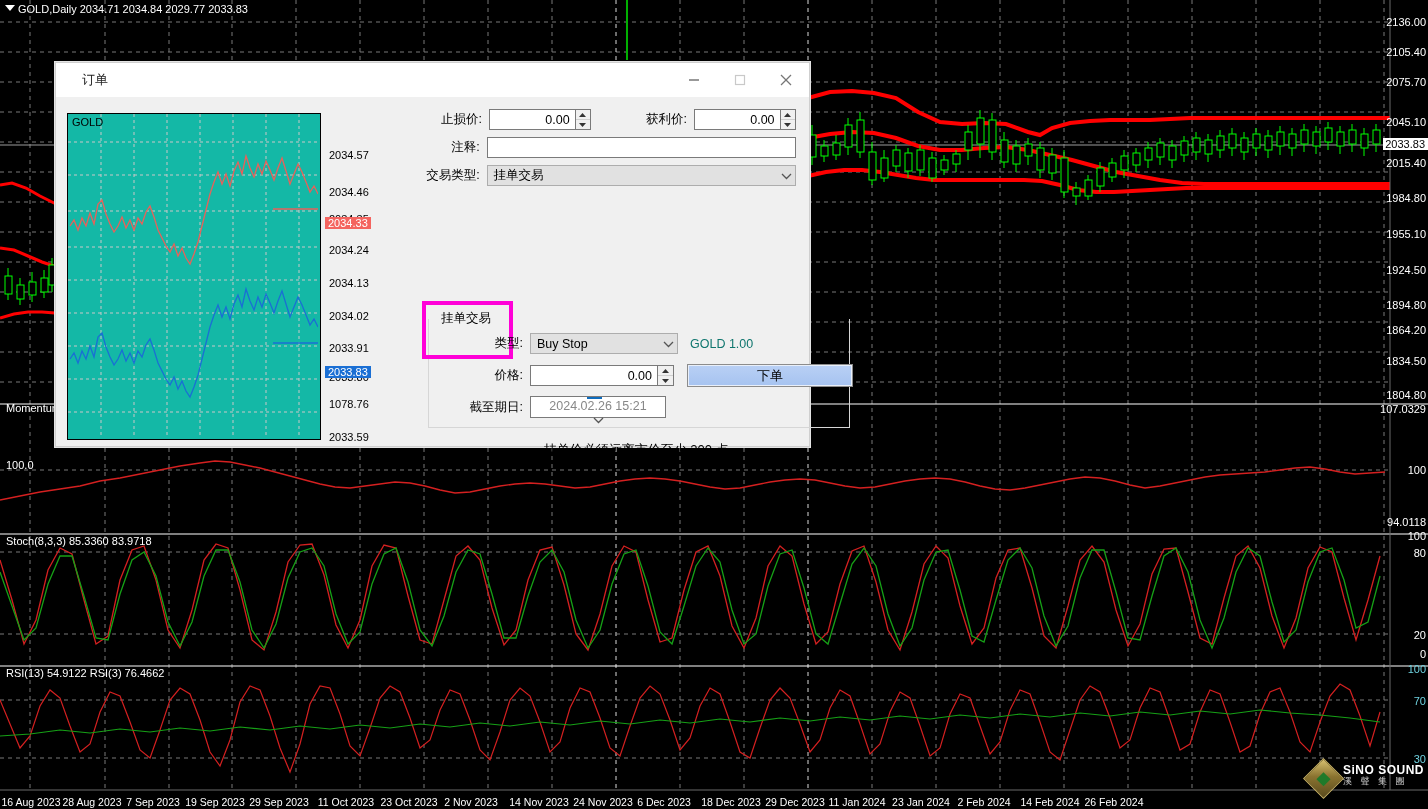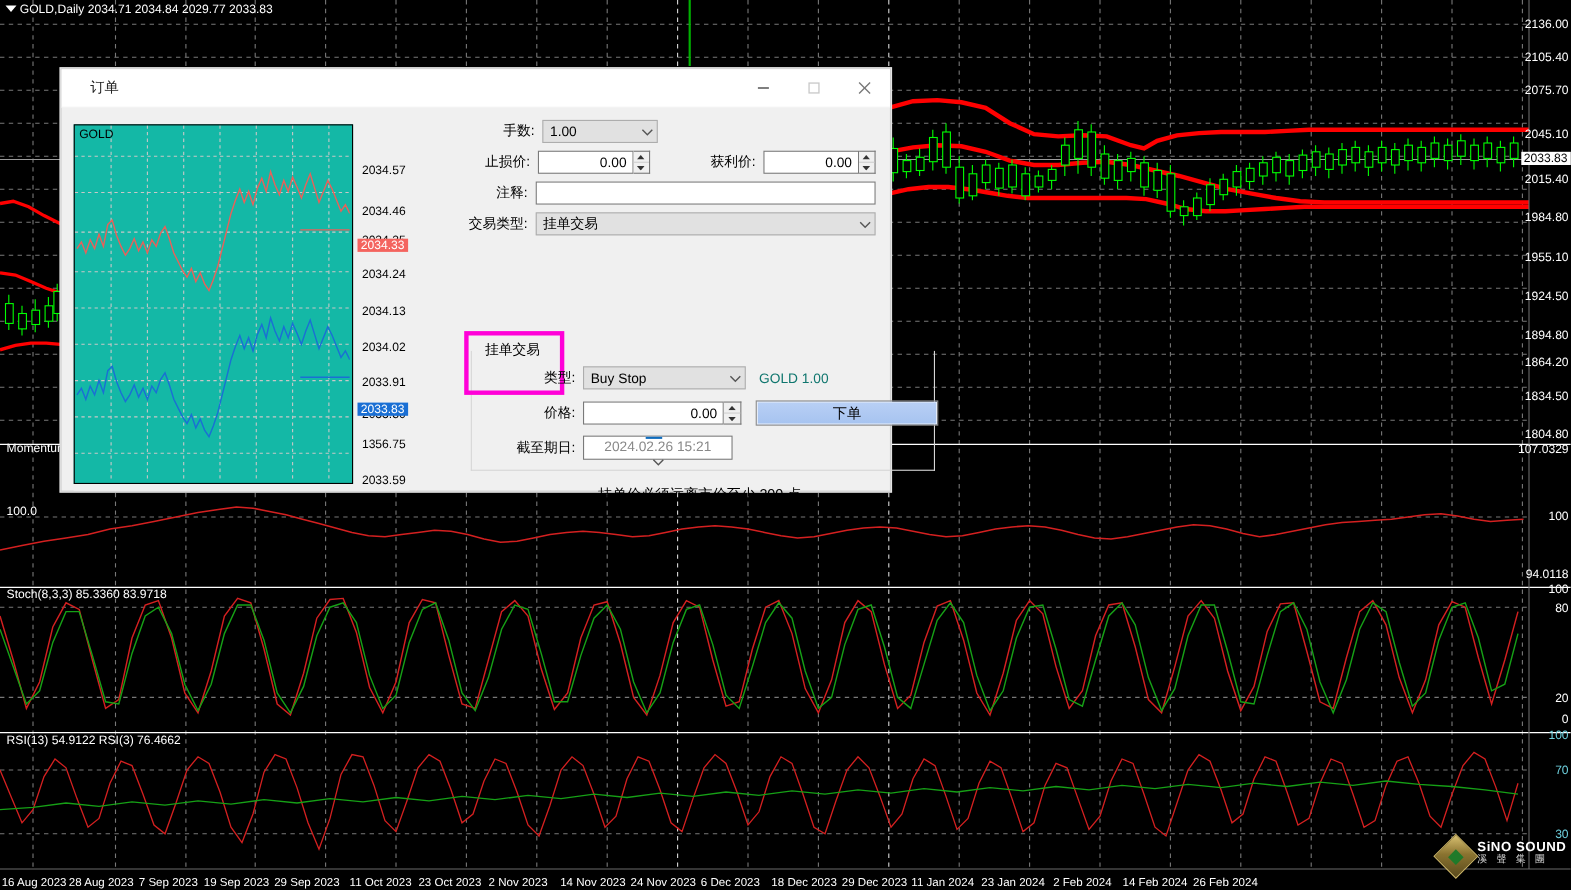--- a/index.html
+++ b/index.html
@@ -408,38 +408,27 @@
     <div class="tick-y" style="top:36px;">2034.57</div>
     <div class="tick-y" style="top:73px;">2034.46</div>
     <div class="tick-y" style="top:100px;">2034.35</div>
     <div class="tick-tag ask" style="top:104px;">2034.33</div>
     <div class="tick-y" style="top:131px;">2034.24</div>
     <div class="tick-y" style="top:164px;">2034.13</div>
     <div class="tick-y" style="top:197px;">2034.02</div>
     <div class="tick-y" style="top:229px;">2033.91</div>
     <div class="tick-y" style="top:258px;">2033.80</div>
     <div class="tick-tag bid" style="top:253px;">2033.83</div>
-    <div class="tick-y" style="top:285px;">1356.75</div>
+    <div class="tick-y" style="top:285px;">1078.76</div>
     <div class="tick-y" style="top:318px;">2033.59</div>
   </div>
 
   <div id="form">
 
 
-    <div class="row">
-      <div class="lbl w110">手数:</div>
-      <div class="combo" style="width:105px;">
-        <span class="cv">1.00</span>
-        <span class="car">
-          <svg width="11" height="8" viewBox="0 0 11 8">
-              <polyline points="1,2 5.5,6.5 10,2" fill="none" stroke="#555" stroke-width="1.3"></polyline>
-            </svg>
-        </span>
-      </div>
-    </div>
 
     <div class="row">
       <div class="lbl w110">止损价:</div>
       <div class="numbox" style="width:90px;">0.00</div>
       <div class="spin">
         <div>
             <svg width="7" height="4" viewBox="0 0 7 4">
               <polygon points="3.5,0 7,4 0,4" fill="#333"></polygon>
             </svg>
           </div>

